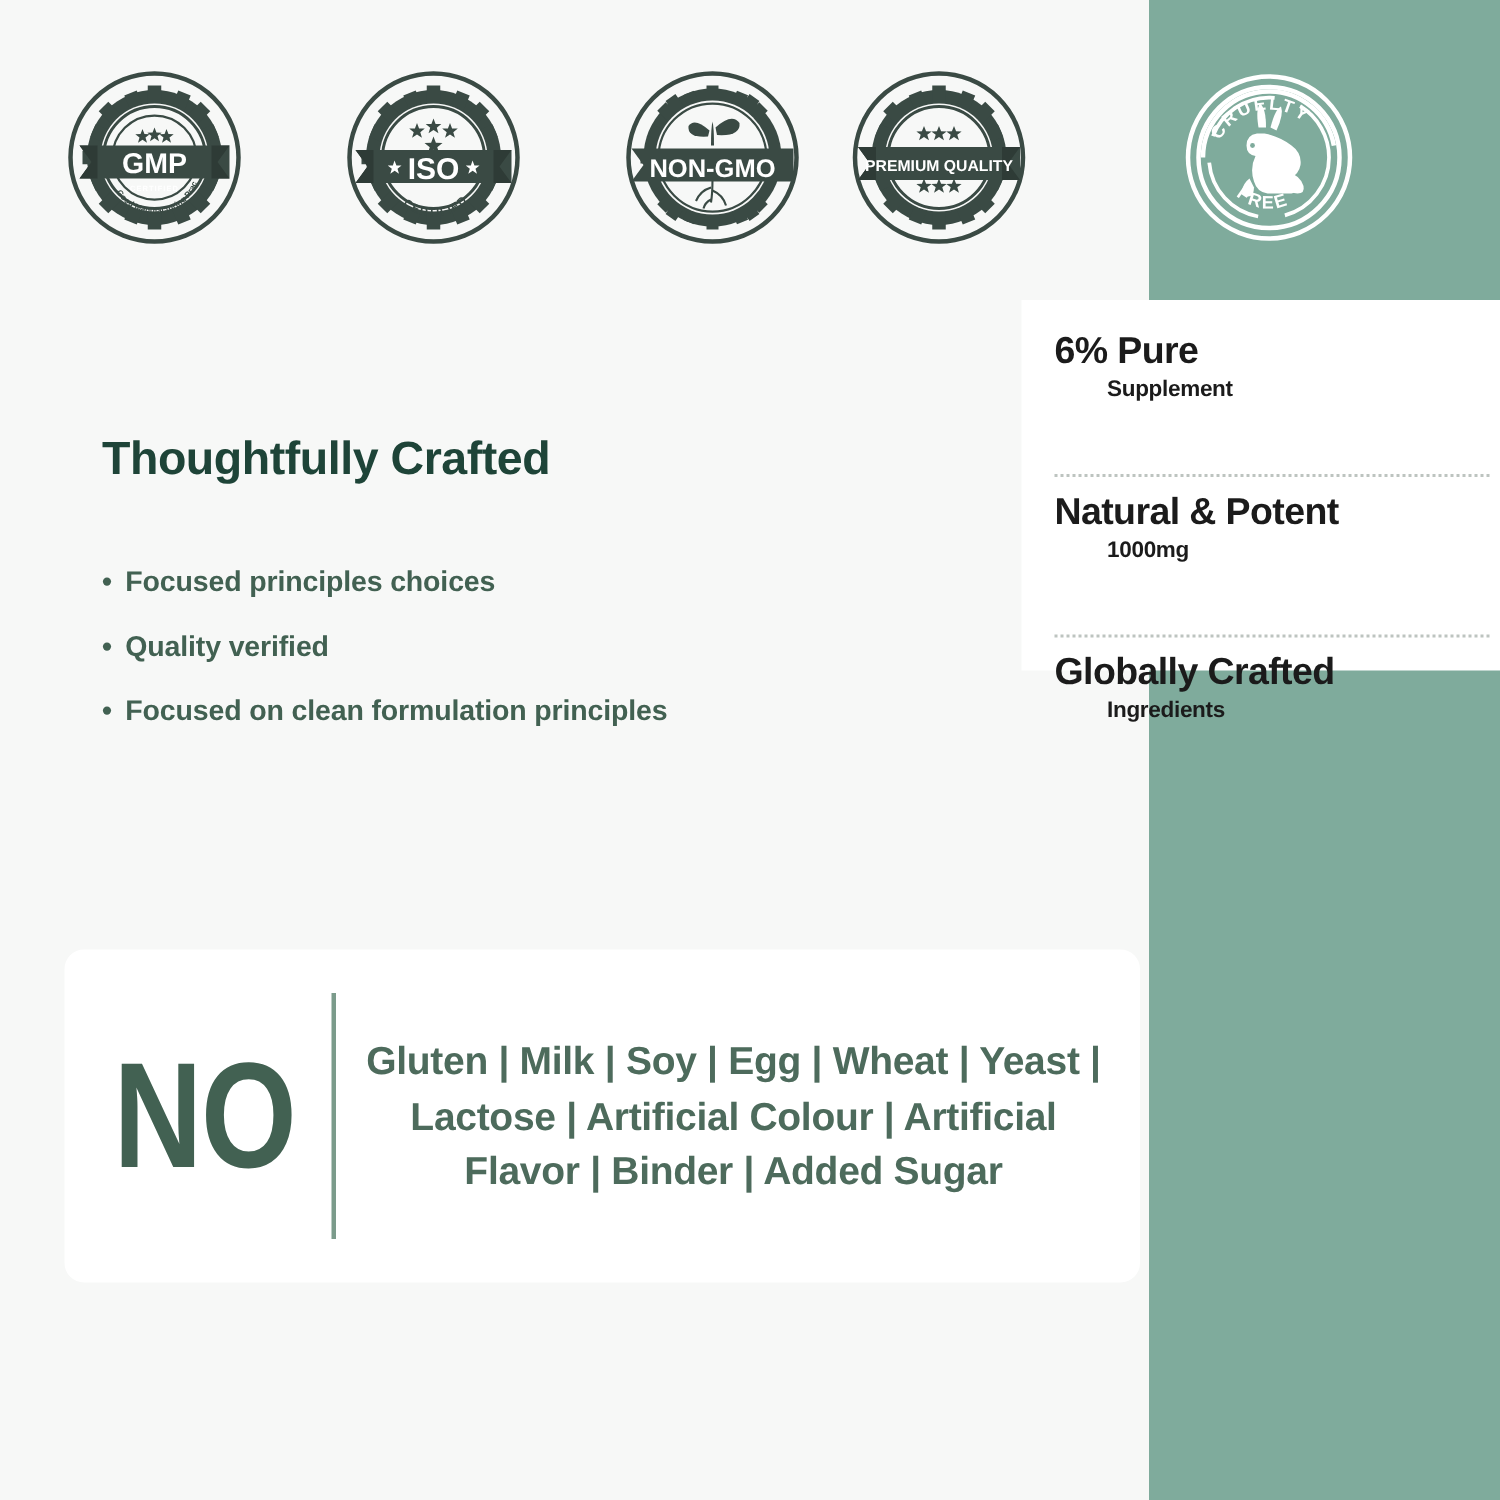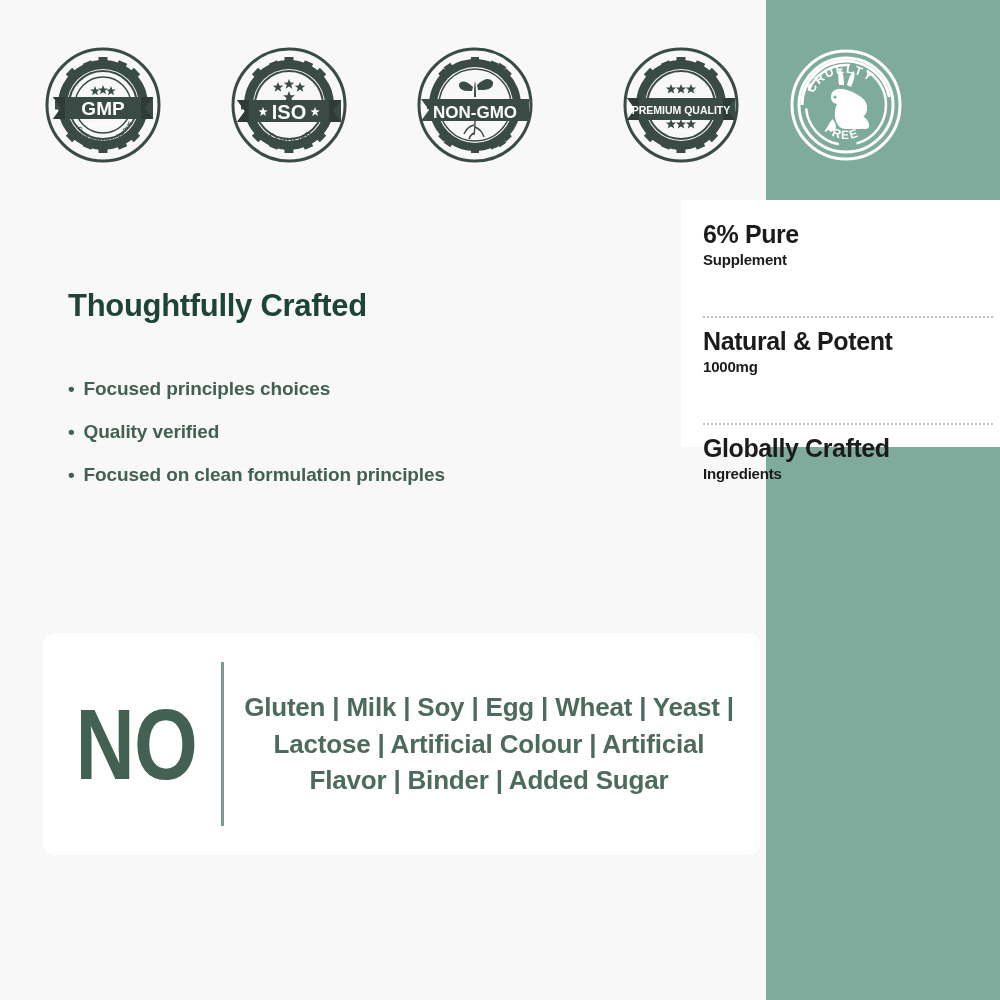--- a/index.html
+++ b/index.html
@@ -28,21 +28,21 @@
     background: #ffffff;
     padding: 22px 0 0 22px;
   }
   .feat { height: 82px; }
   .feat-title {
     font-size: 25px; font-weight: bold; color: #1b1b1b;
     letter-spacing: -0.4px; line-height: 1.0;
   }
   .feat-sub {
     font-size: 15px; font-weight: bold; color: #1b1b1b;
-    margin-top: 4px; letter-spacing: -0.2px;
+    margin-top: 4px; letter-spacing: -0.2px; margin-left: 35px;
   }
   .feat-divider {
     margin: 12px 0 11px 0; height: 0;
     border-top: 2px dotted #bdc4c0; width: 290px;
   }
 
   
   .crafted-heading {
     position: absolute; left: 68px; top: 288px;
     font-size: 31px; font-weight: bold; color: #1e4438;
@@ -175,21 +175,21 @@
             <path d="M57 80 q-7 2 -10 9"></path>
             <path d="M58 82 q7 3 9 10"></path>
             <path d="M57 88 q-4 2 -5 6"></path>
           </g>
           <path d="M4 54 L112 54 L112 76 L4 76 L12 65 Z" fill="#3a4a44"></path>
           <text x="58" y="73" text-anchor="middle" fill="#ffffff" font-family="'Liberation Sans',sans-serif" font-size="17" font-weight="bold">NON-GMO</text>
         </g>
       </svg>
     </div>
 
-    <div class="badge" style="left:623px">
+    <div class="badge" style="left:568px">
       <svg viewBox="0 0 116 120">
         <g fill="#3a4a44">
           <circle cx="58" cy="60" r="56" fill="none" stroke="#3a4a44" stroke-width="3"></circle>
           <circle cx="58" cy="60" r="45"></circle>
           <g stroke="#3a4a44" stroke-width="9">
             <path d="M58 12 L58 108 M10 60 L106 60 M24 26 L92 94 M92 26 L24 94
                      M17 42 L99 78 M17 78 L99 42 M42 17 L78 103 M78 17 L42 103"></path>
           </g>
           <circle cx="58" cy="60" r="36" fill="#f7f8f7"></circle>
           <circle cx="58" cy="60" r="34" fill="none" stroke="#3a4a44" stroke-width="2"></circle>

